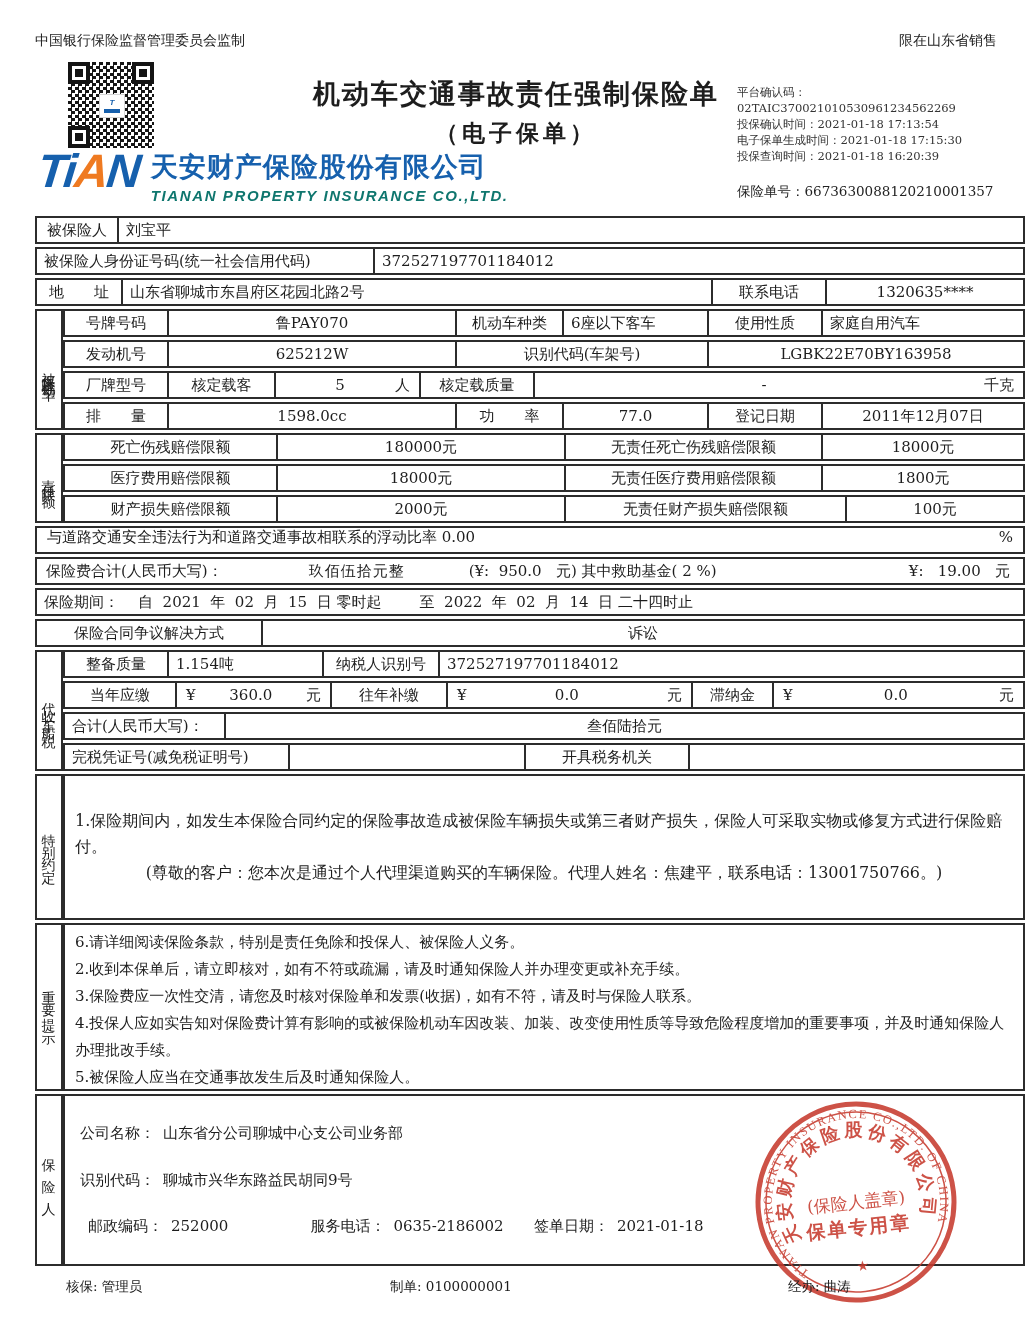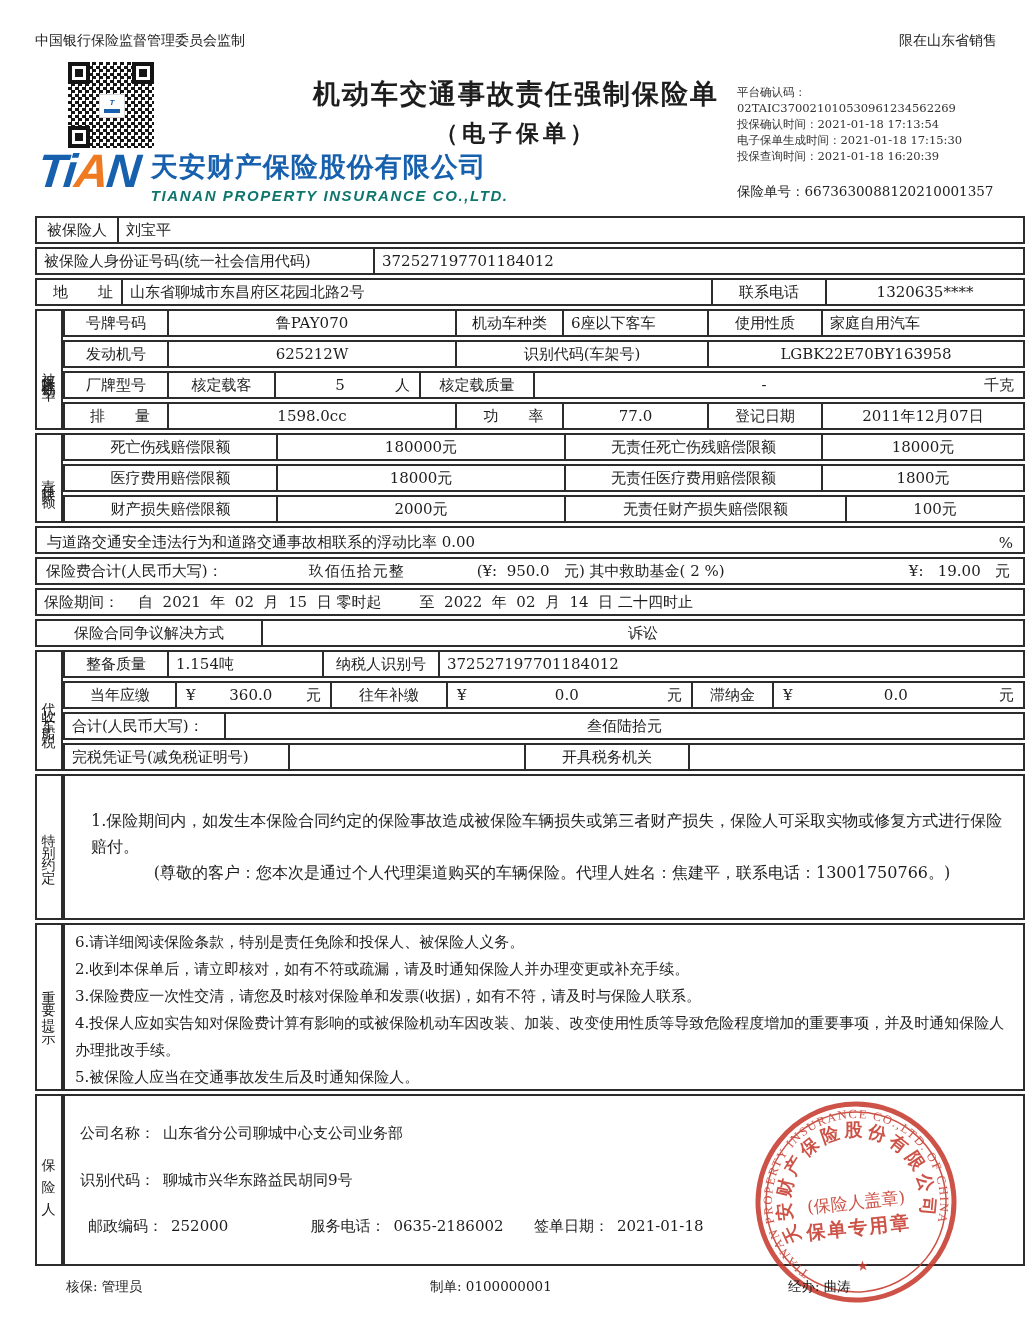--- a/index.html
+++ b/index.html
@@ -29,52 +29,52 @@
   .ben{font-size:15px;font-weight:bold;color:#0f766e;font-family:"Liberation Sans",sans-serif;letter-spacing:1.6px;margin-top:2px;font-style:italic;}
   .policyno{position:absolute;left:737px;top:183px;font-size:13.5px;color:#222;}
   
   .table{position:absolute;top:216px;left:35px;width:990px;}
   .row{display:flex;align-items:stretch;border:2px solid #2c2c2c;margin-bottom:3px;height:28px;box-sizing:border-box;background:#fff;}
   .cell{display:flex;align-items:center;justify-content:center;border-right:2px solid #2c2c2c;box-sizing:border-box;
         font-size:15px;white-space:nowrap;overflow:hidden;}
   .cell:last-child{border-right:none;}
   .cell.left{justify-content:flex-start;padding-left:7px;}
   .cell.grow{flex:1;}
-  .ws{white-space:pre;padding-left:8px;}
+  .ws{white-space:pre;}
   .unitcell{display:flex;align-items:center;padding:0 9px;box-sizing:border-box;border-right:2px solid #2c2c2c;font-size:15px;}
   .unitcell .num{flex:1;text-align:center;}
   .money{display:flex;align-items:center;justify-content:space-between;padding:0 9px;box-sizing:border-box;
          border-right:2px solid #2c2c2c;font-size:15px;}
   .money:last-child,.unitcell:last-child{border-right:none;}
   .section{display:flex;margin-bottom:3px;}
   .vlabel{width:28px;box-sizing:border-box;border:2px solid #2c2c2c;display:flex;align-items:center;justify-content:center;
           writing-mode:vertical-rl;text-orientation:upright;font-size:14px;background:#fff;}
   .ls3{letter-spacing:3px}.ls5{letter-spacing:5px}.ls8{letter-spacing:8px}.ls12{letter-spacing:12px}.ls14{letter-spacing:14px}.ls22{letter-spacing:22px}
   .secrows{flex:1;display:flex;flex-direction:column;}
   .secrows .row{margin-bottom:3px;}
   .secrows .row:last-child{margin-bottom:0;}
   .row.tall{height:auto;}
-  .spread{flex:1;display:flex;align-items:flex-end;justify-content:space-between;padding:0 10px;font-size:15px;}
+  .spread{flex:1;display:flex;align-items:flex-start;justify-content:space-between;padding:0 10px;font-size:15px;}
   .premline{flex:1;display:flex;align-items:center;font-size:15px;padding:0 9px;}
   .premline .cnamt{margin-left:86px;letter-spacing:1px;}
   .premline .numamt{margin-left:64px;}
   .premline .fund{margin-left:auto;padding-right:4px;}
   .para{display:flex;flex-direction:column;justify-content:center;padding:0 10px;font-size:16px;line-height:26px;white-space:normal;}
-  .para div{white-space:normal;margin-left:16px;}
+  .para div{white-space:normal;}
   .notices{padding:4px 10px;font-size:15px;line-height:27px;white-space:normal;display:block;}
   .inscontent{flex:1;display:flex;flex-direction:column;justify-content:space-evenly;padding-left:7px;font-size:15px;}
   .inscontent .lv span{margin-left:8px;}
   .zipline{display:flex;}
   .zipline .p1{width:200px;}
   .zipline .p2{width:230px;text-align:center;}
   
   .stamp{position:absolute;left:750px;top:1096px;transform:rotate(-6deg);opacity:.87;}
   .footer{position:absolute;top:1278px;left:0;width:1032px;height:22px;font-size:13.5px;}
   .footer span{position:absolute;}
-  .f1{left:66px}.f2{left:430px}.f3{left:788px}
+  .f1{left:66px}.f2{left:390px}.f3{left:788px}
 </style>
 </head>
 <body>
 
 <div class="page">
 
   <div class="topbar">
     <span>中国银行保险监督管理委员会监制</span>
     <span>限在山东省销售</span>
   </div>

